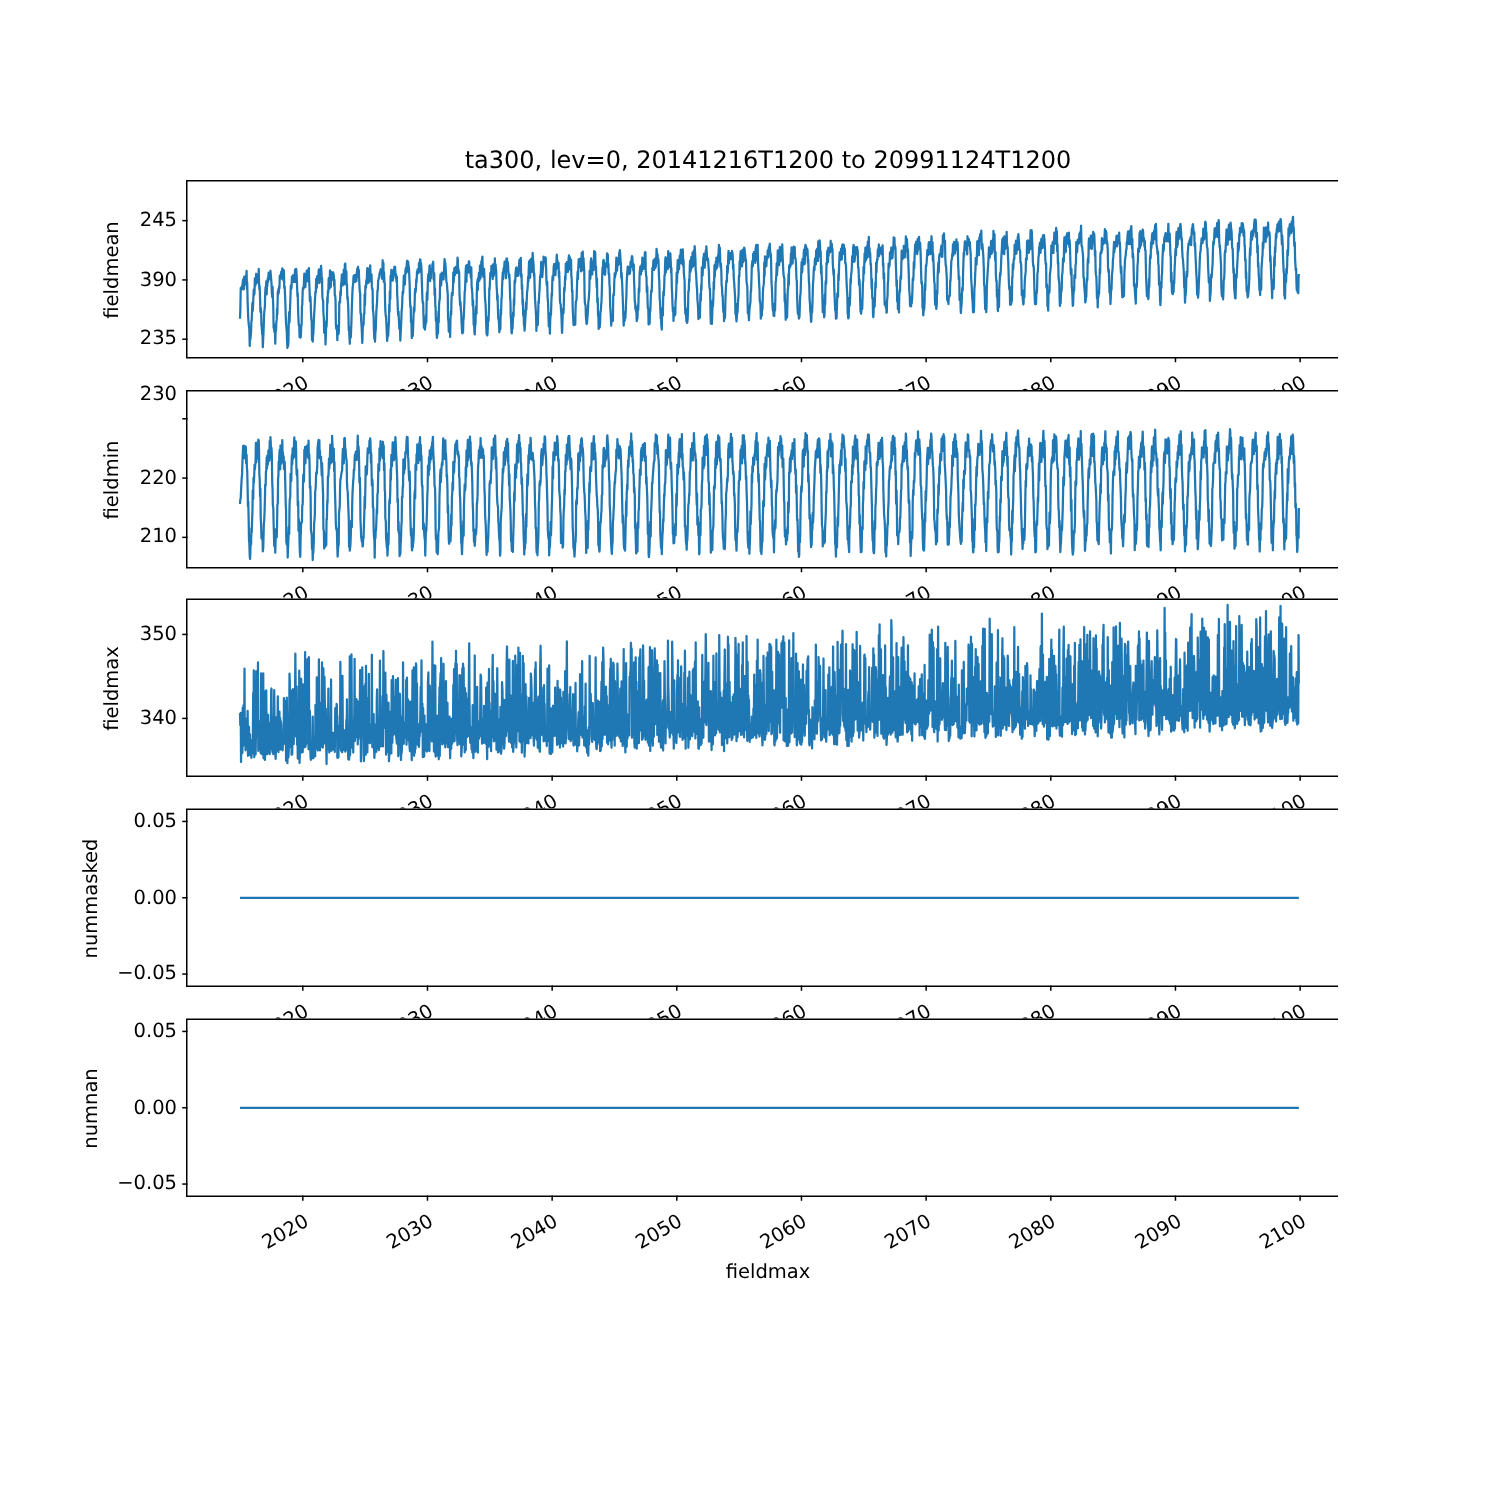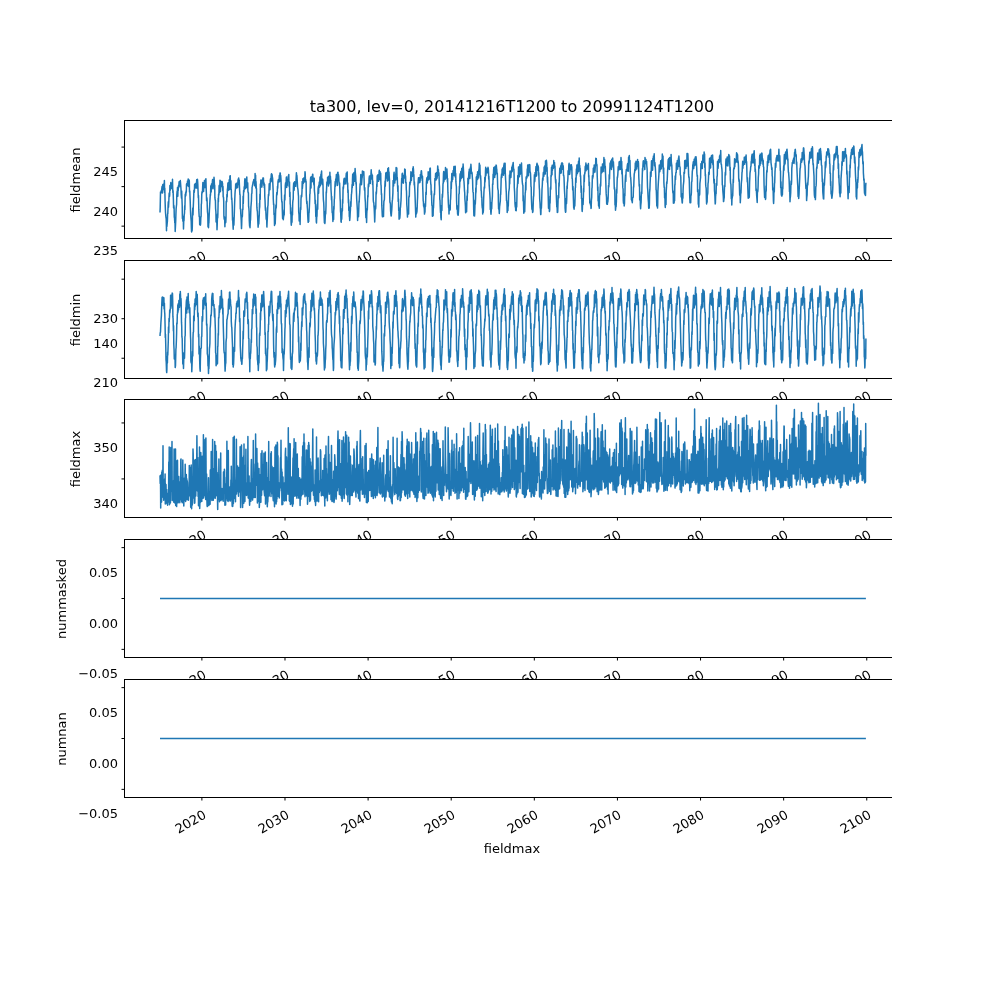--- a/index.html
+++ b/index.html
@@ -36,21 +36,20 @@
     top:50%;
     transform:translate(-50%,-50%) rotate(-90deg);
     font-size:13px;
     white-space:nowrap;
   }
   .ytick{
     position:absolute;
     transform:translateY(-50%);
     font-size:13px;
     white-space:nowrap;
-    margin-top:24px;
   }
   .xtick{
     position:absolute;
     top:127px; 
     transform:rotate(-30deg);
     transform-origin:100% 0%;
     font-size:13px;
     white-space:nowrap;
   }
   #xlabel{
@@ -90,21 +89,21 @@
   <span class="xtick" style="right: 699.123px;">2020</span>
       <span class="xtick" style="right: 616.013px;">2030</span>
       <span class="xtick" style="right: 532.903px;">2040</span>
       <span class="xtick" style="right: 449.794px;">2050</span>
       <span class="xtick" style="right: 366.684px;">2060</span>
       <span class="xtick" style="right: 283.574px;">2070</span>
       <span class="xtick" style="right: 200.464px;">2080</span>
       <span class="xtick" style="right: 117.354px;">2090</span>
       <span class="xtick" style="right: 34.244px;">2100</span>
       <span class="ytick" style="right: 782px; top: 26.0878px;">245</span>
-      <span class="ytick" style="right: 782px; top: 65.6149px;">240</span>
+      <span class="ytick" style="right: 782px; top: 65.6149px;">390</span>
       <span class="ytick" style="right: 782px; top: 105.142px;">235</span>
     </section>
 
   <section class="axes" style="top:260px">
     <span class="ylabel" style="left:-50px">fieldmin</span>
     <svg viewBox="0 0 775 117">
         <g stroke="#000000" stroke-width="1">
           <line x1="76.87667560321715" y1="117" x2="76.87667560321715" y2="120.5"></line>
           <line x1="159.98659517426273" y1="117" x2="159.98659517426273" y2="120.5"></line>
           <line x1="243.0965147453083" y1="117" x2="243.0965147453083" y2="120.5"></line>
@@ -122,22 +121,22 @@
       </svg>
   <span class="xtick" style="right: 699.123px;">2020</span>
       <span class="xtick" style="right: 616.013px;">2030</span>
       <span class="xtick" style="right: 532.903px;">2040</span>
       <span class="xtick" style="right: 449.794px;">2050</span>
       <span class="xtick" style="right: 366.684px;">2060</span>
       <span class="xtick" style="right: 283.574px;">2070</span>
       <span class="xtick" style="right: 200.464px;">2080</span>
       <span class="xtick" style="right: 117.354px;">2090</span>
       <span class="xtick" style="right: 34.244px;">2100</span>
-      <span class="ytick" style="right: 782px; top: 33px;">230</span>
-      <span class="ytick" style="right: 782px; top: 57.7095px;">140</span>
+      <span class="ytick" style="right: 782px; top: 2px;">230</span>
+      <span class="ytick" style="right: 782px; top: 57.7095px;">220</span>
       <span class="ytick" style="right: 782px; top: 97.2365px;">210</span>
     </section>
 
   <section class="axes" style="top:399px">
     <span class="ylabel" style="left:-50px">fieldmax</span>
     <svg viewBox="0 0 775 117">
         <g stroke="#000000" stroke-width="1">
           <line x1="76.87667560321715" y1="117" x2="76.87667560321715" y2="120.5"></line>
           <line x1="159.98659517426273" y1="117" x2="159.98659517426273" y2="120.5"></line>
           <line x1="243.0965147453083" y1="117" x2="243.0965147453083" y2="120.5"></line>

